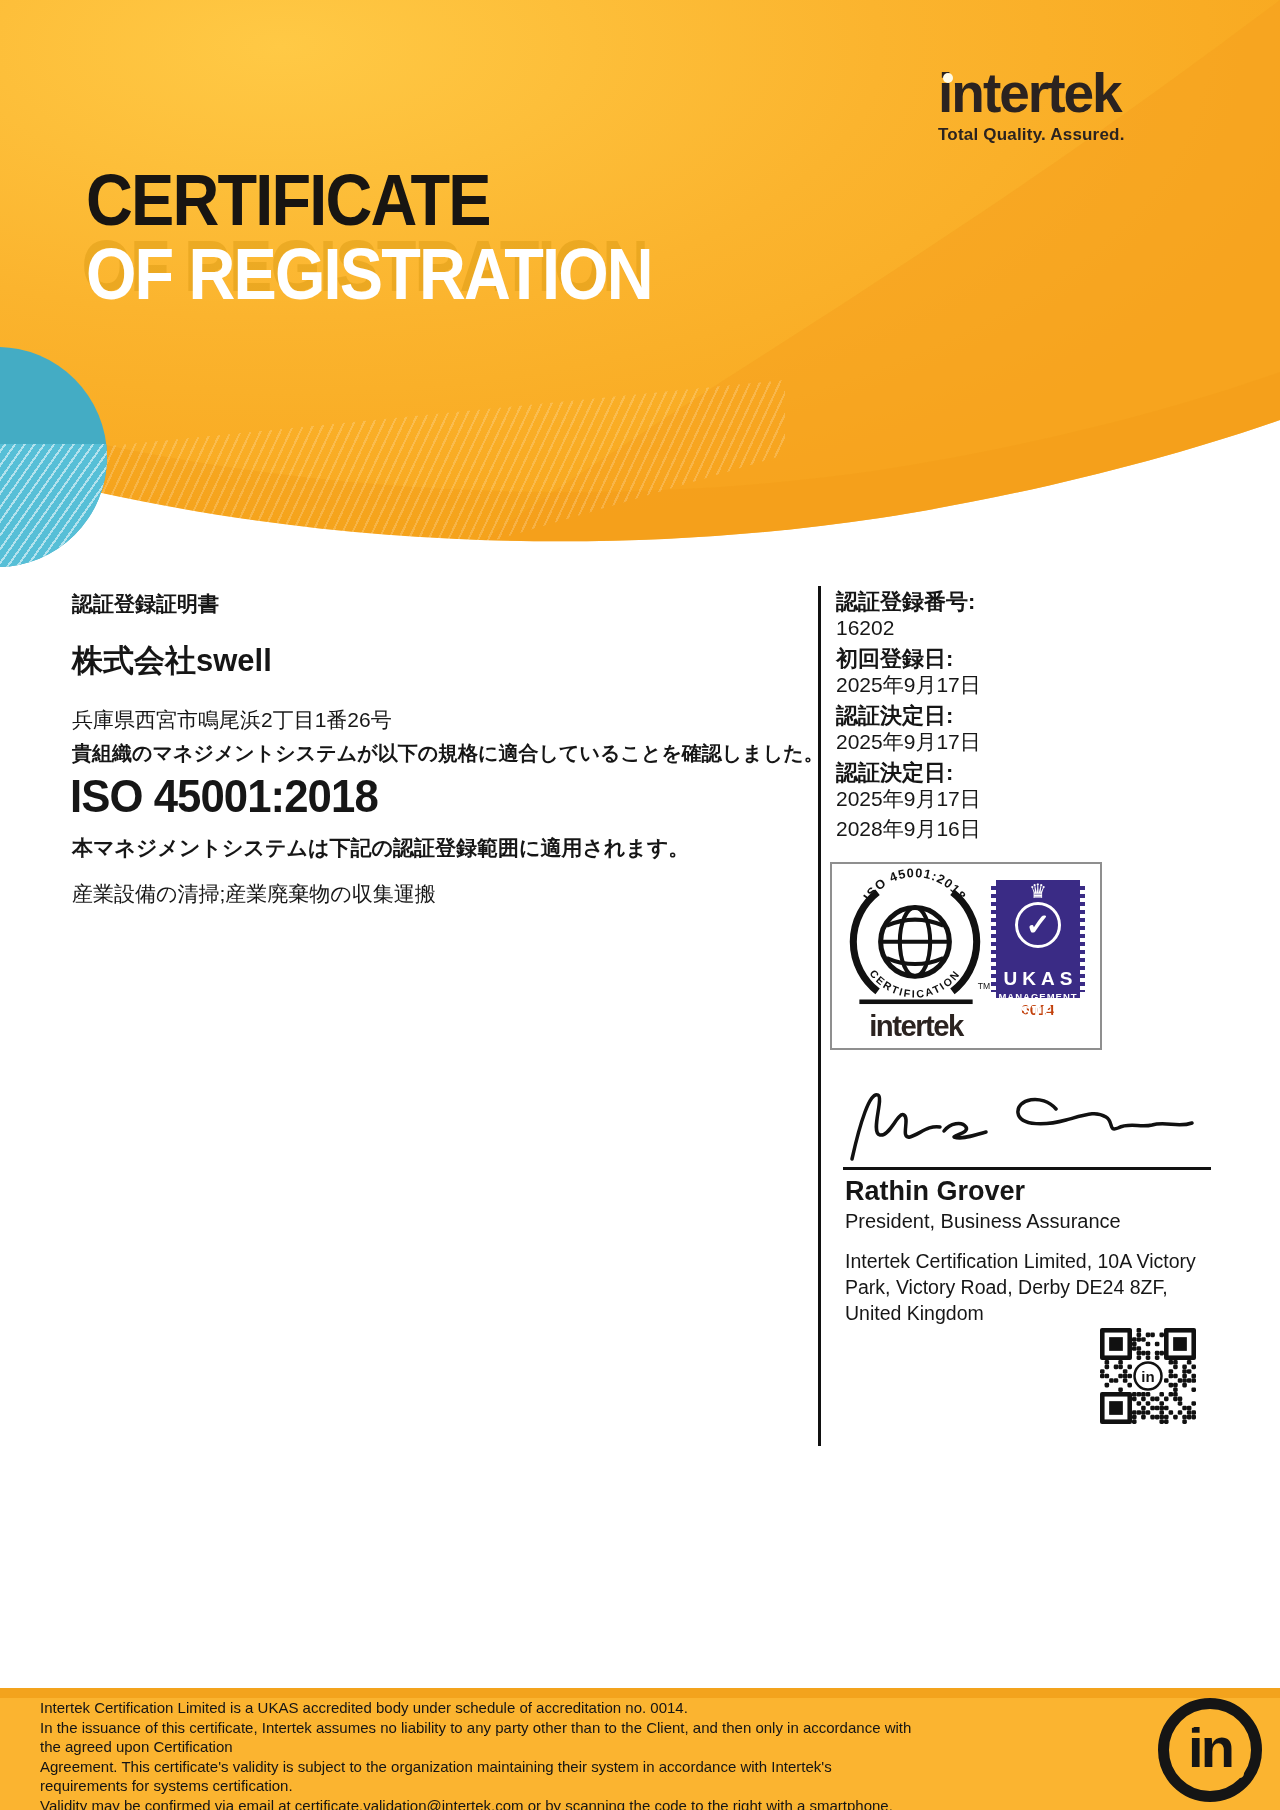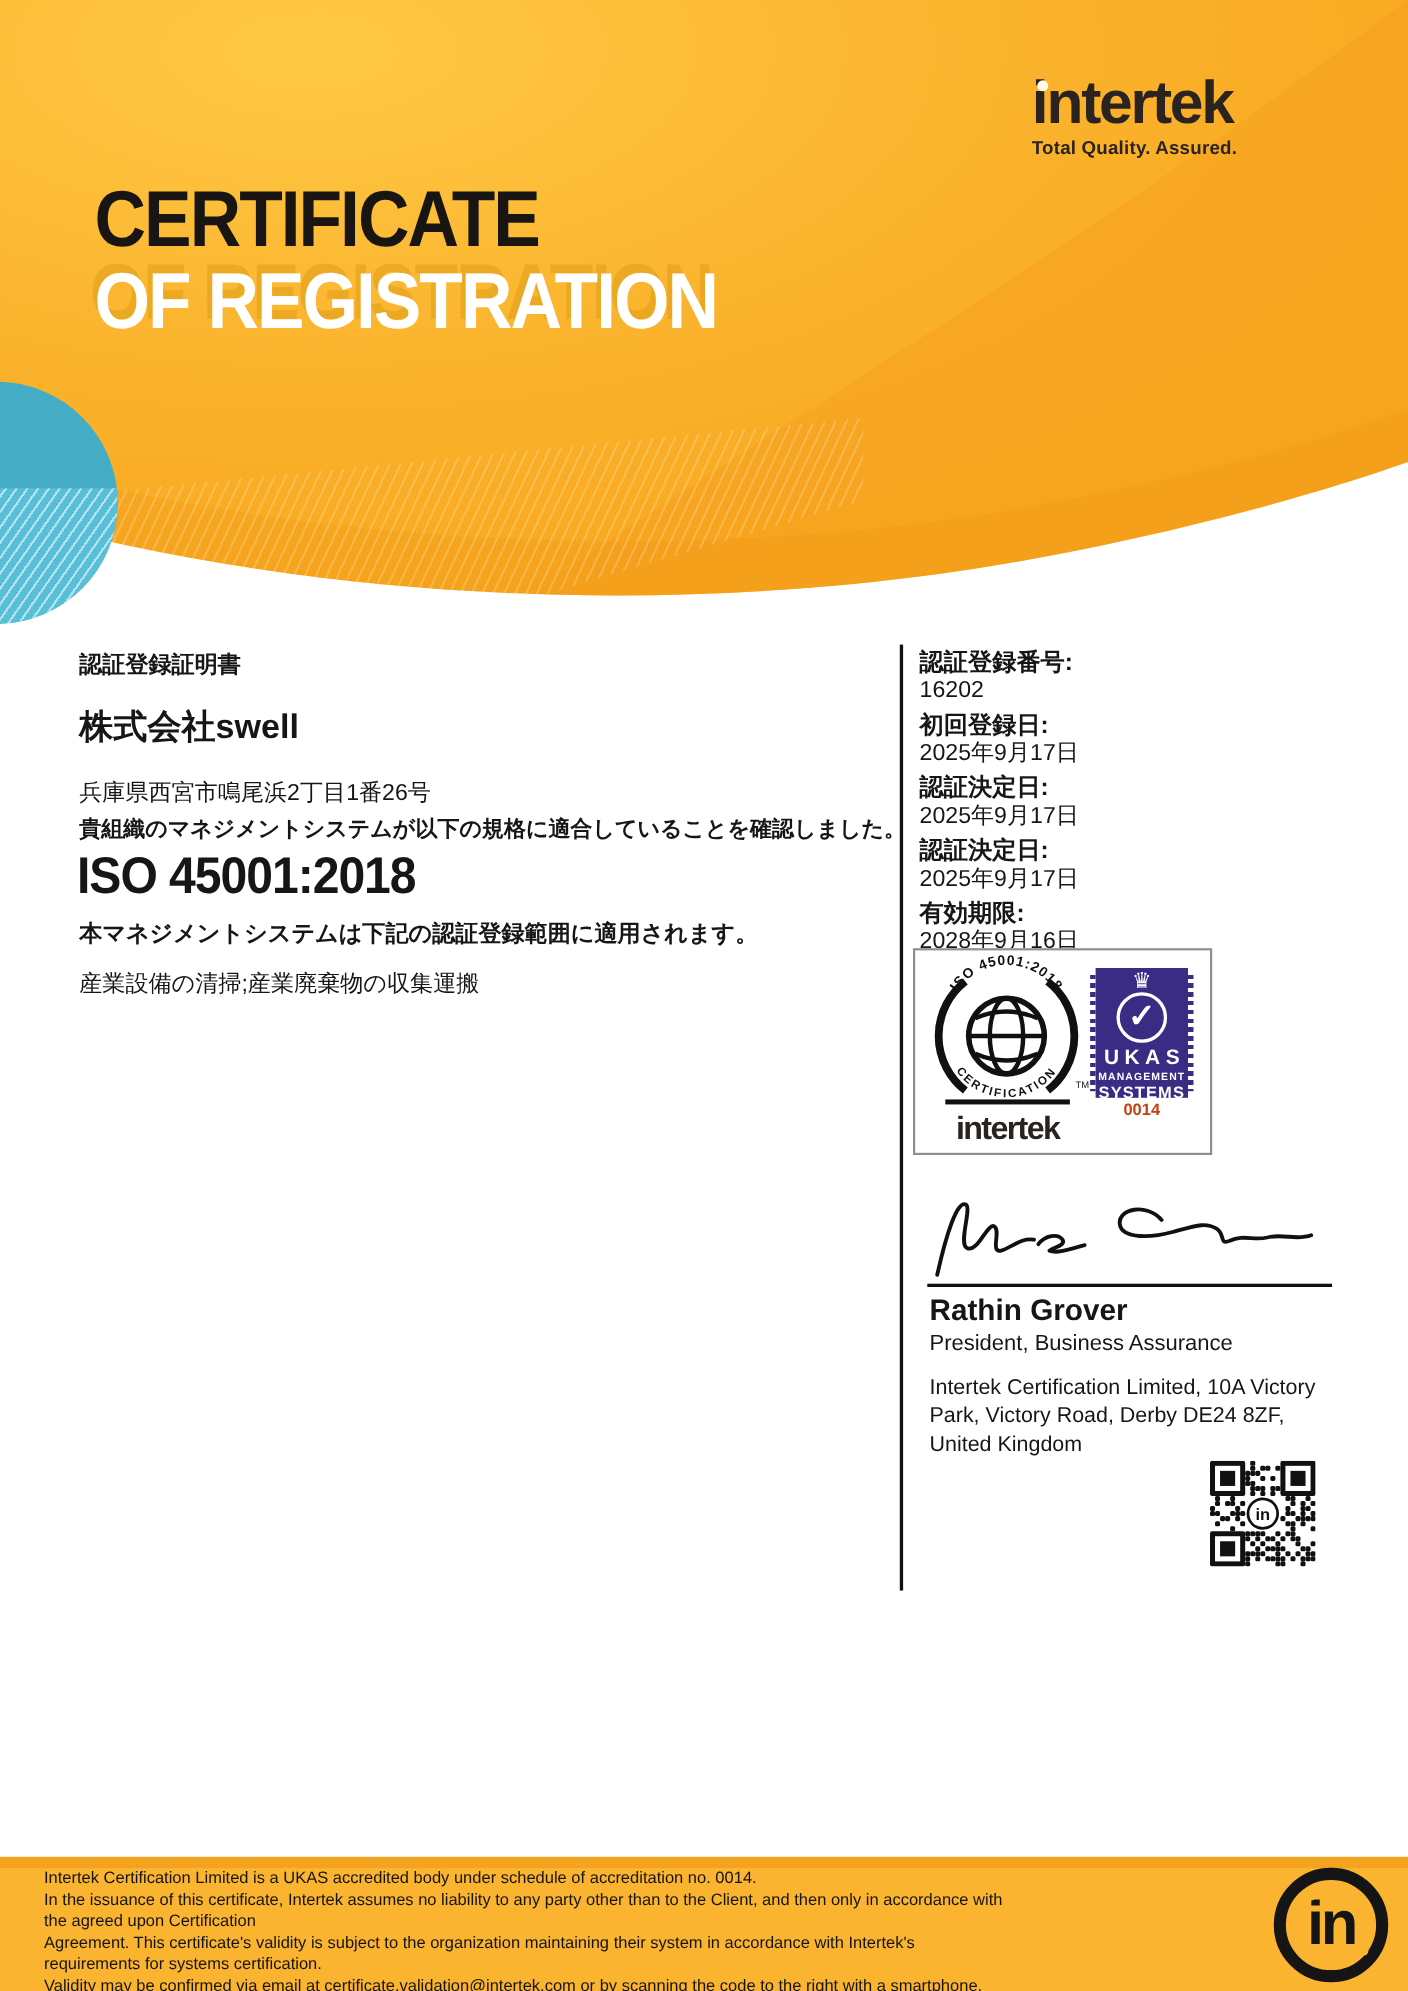--- a/index.html
+++ b/index.html
@@ -48,21 +48,21 @@
   .ukas-wrap{position:absolute;right:12px;top:14px;width:100px;text-align:center;}
   .ukas-badge{position:relative;margin:0 auto;width:84px;height:118px;background:#3a2b85;
       color:#fff;text-align:center;}
   .ukas-badge::before,.ukas-badge::after{content:"";position:absolute;top:6px;bottom:6px;width:5px;
       background:repeating-linear-gradient(180deg,#3a2b85 0 4px,transparent 4px 8px);}
   .ukas-badge::before{left:-5px;}
   .ukas-badge::after{right:-5px;}
   .crown{font-family:"DejaVu Sans",sans-serif;font-size:20px;line-height:22px;margin-top:2px;}
   .ukas-check{width:40px;height:40px;margin:0 auto;border:3px solid #fff;border-radius:50%;
       font-size:30px;font-weight:bold;line-height:40px;}
-  .ukas-name{font-size:19px;font-weight:bold;letter-spacing:5px;margin-top:3px;text-indent:5px;}
+  .ukas-name{font-size:19px;font-weight:bold;letter-spacing:5px;margin-top:20px;text-indent:5px;}
   .ukas-l2{font-size:9.5px;font-weight:bold;letter-spacing:1px;margin-top:1px;}
   .ukas-l3{font-size:15px;font-weight:bold;letter-spacing:1px;}
   .ukas-num{color:#c2410c;font-size:15px;font-weight:bold;margin-top:3px;}
 
   
   .sigline{left:843px;top:1167px;width:368px;height:3px;background:#111;}
   .signame{left:845px;top:1176px;font-size:27px;font-weight:bold;}
   .sigrole{left:845px;top:1210px;font-size:20px;}
   .issuer{left:845px;top:1248px;width:378px;font-size:19.5px;line-height:26px;}
 
@@ -137,21 +137,20 @@
     </div>
     <div class="regitem">
       <div class="lbl">認証決定日:</div>
       <div class="val">2025年9月17日</div>
     </div>
     <div class="regitem">
       <div class="lbl">認証決定日:</div>
       <div class="val">2025年9月17日</div>
     </div>
     <div class="regitem">
-      <div class="lbl">有効期限:</div>
       <div class="val">2028年9月16日</div>
     </div>
   </div>
 
   <div class="abs certbox">
     <svg width="158" height="180" viewBox="0 0 150 178" style="position:absolute;left:4px;top:2px;">
       <defs>
         <path id="arcT" d="M22,64 A53,53 0 0 1 128,64"></path>
         <path id="arcB" d="M23,93 A55,55 0 0 0 127,93"></path>
       </defs>

